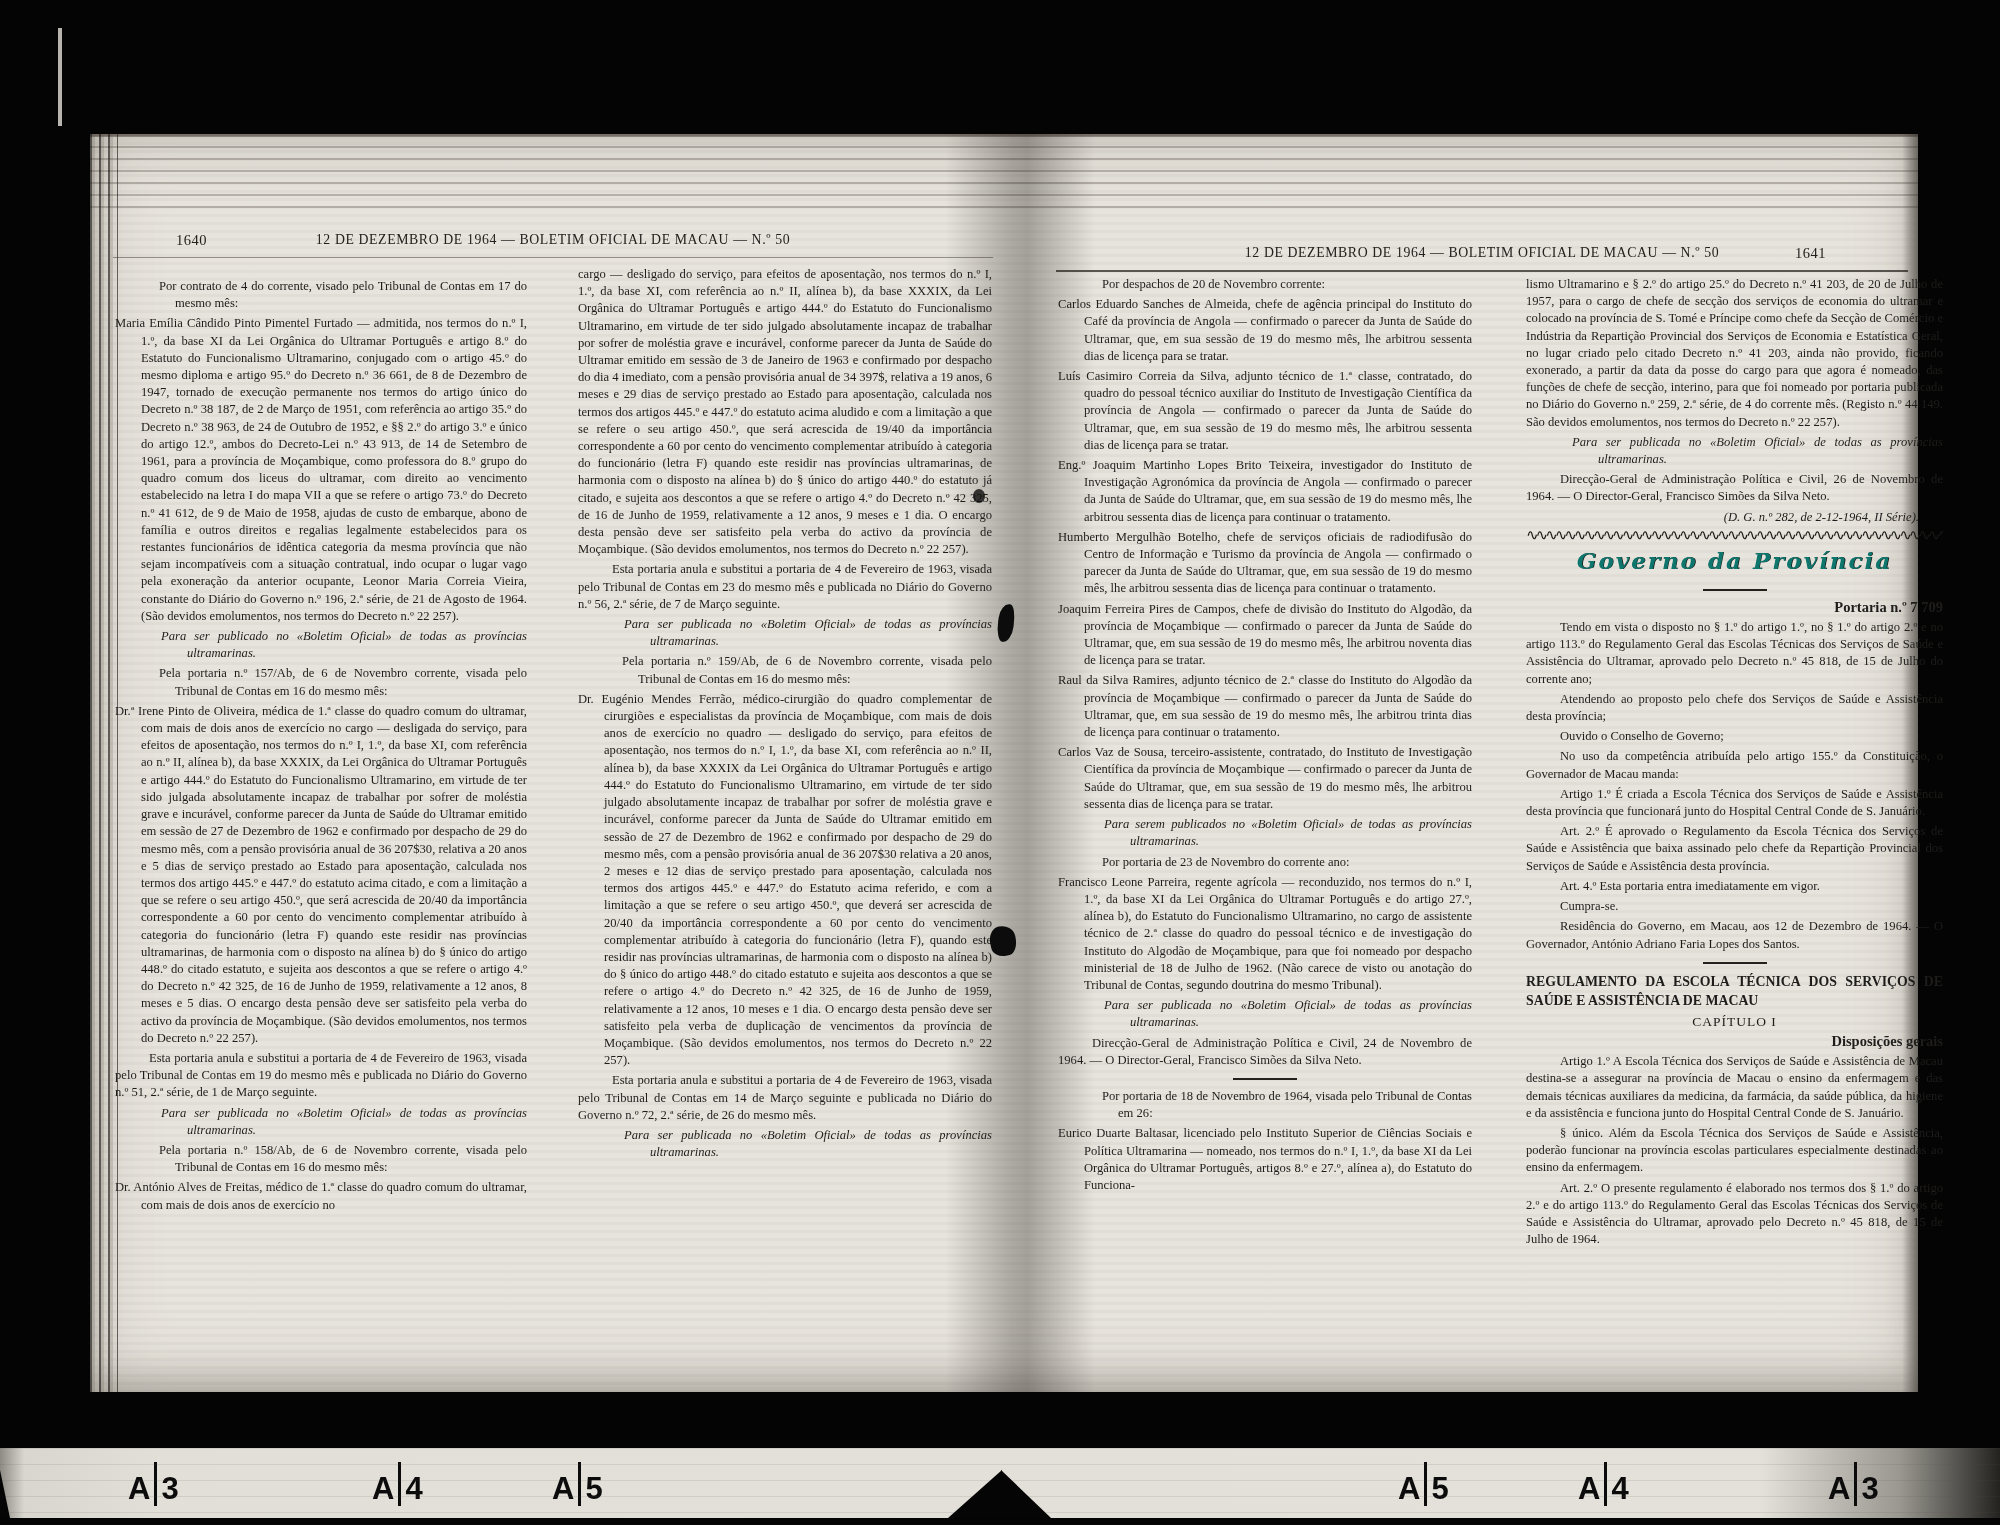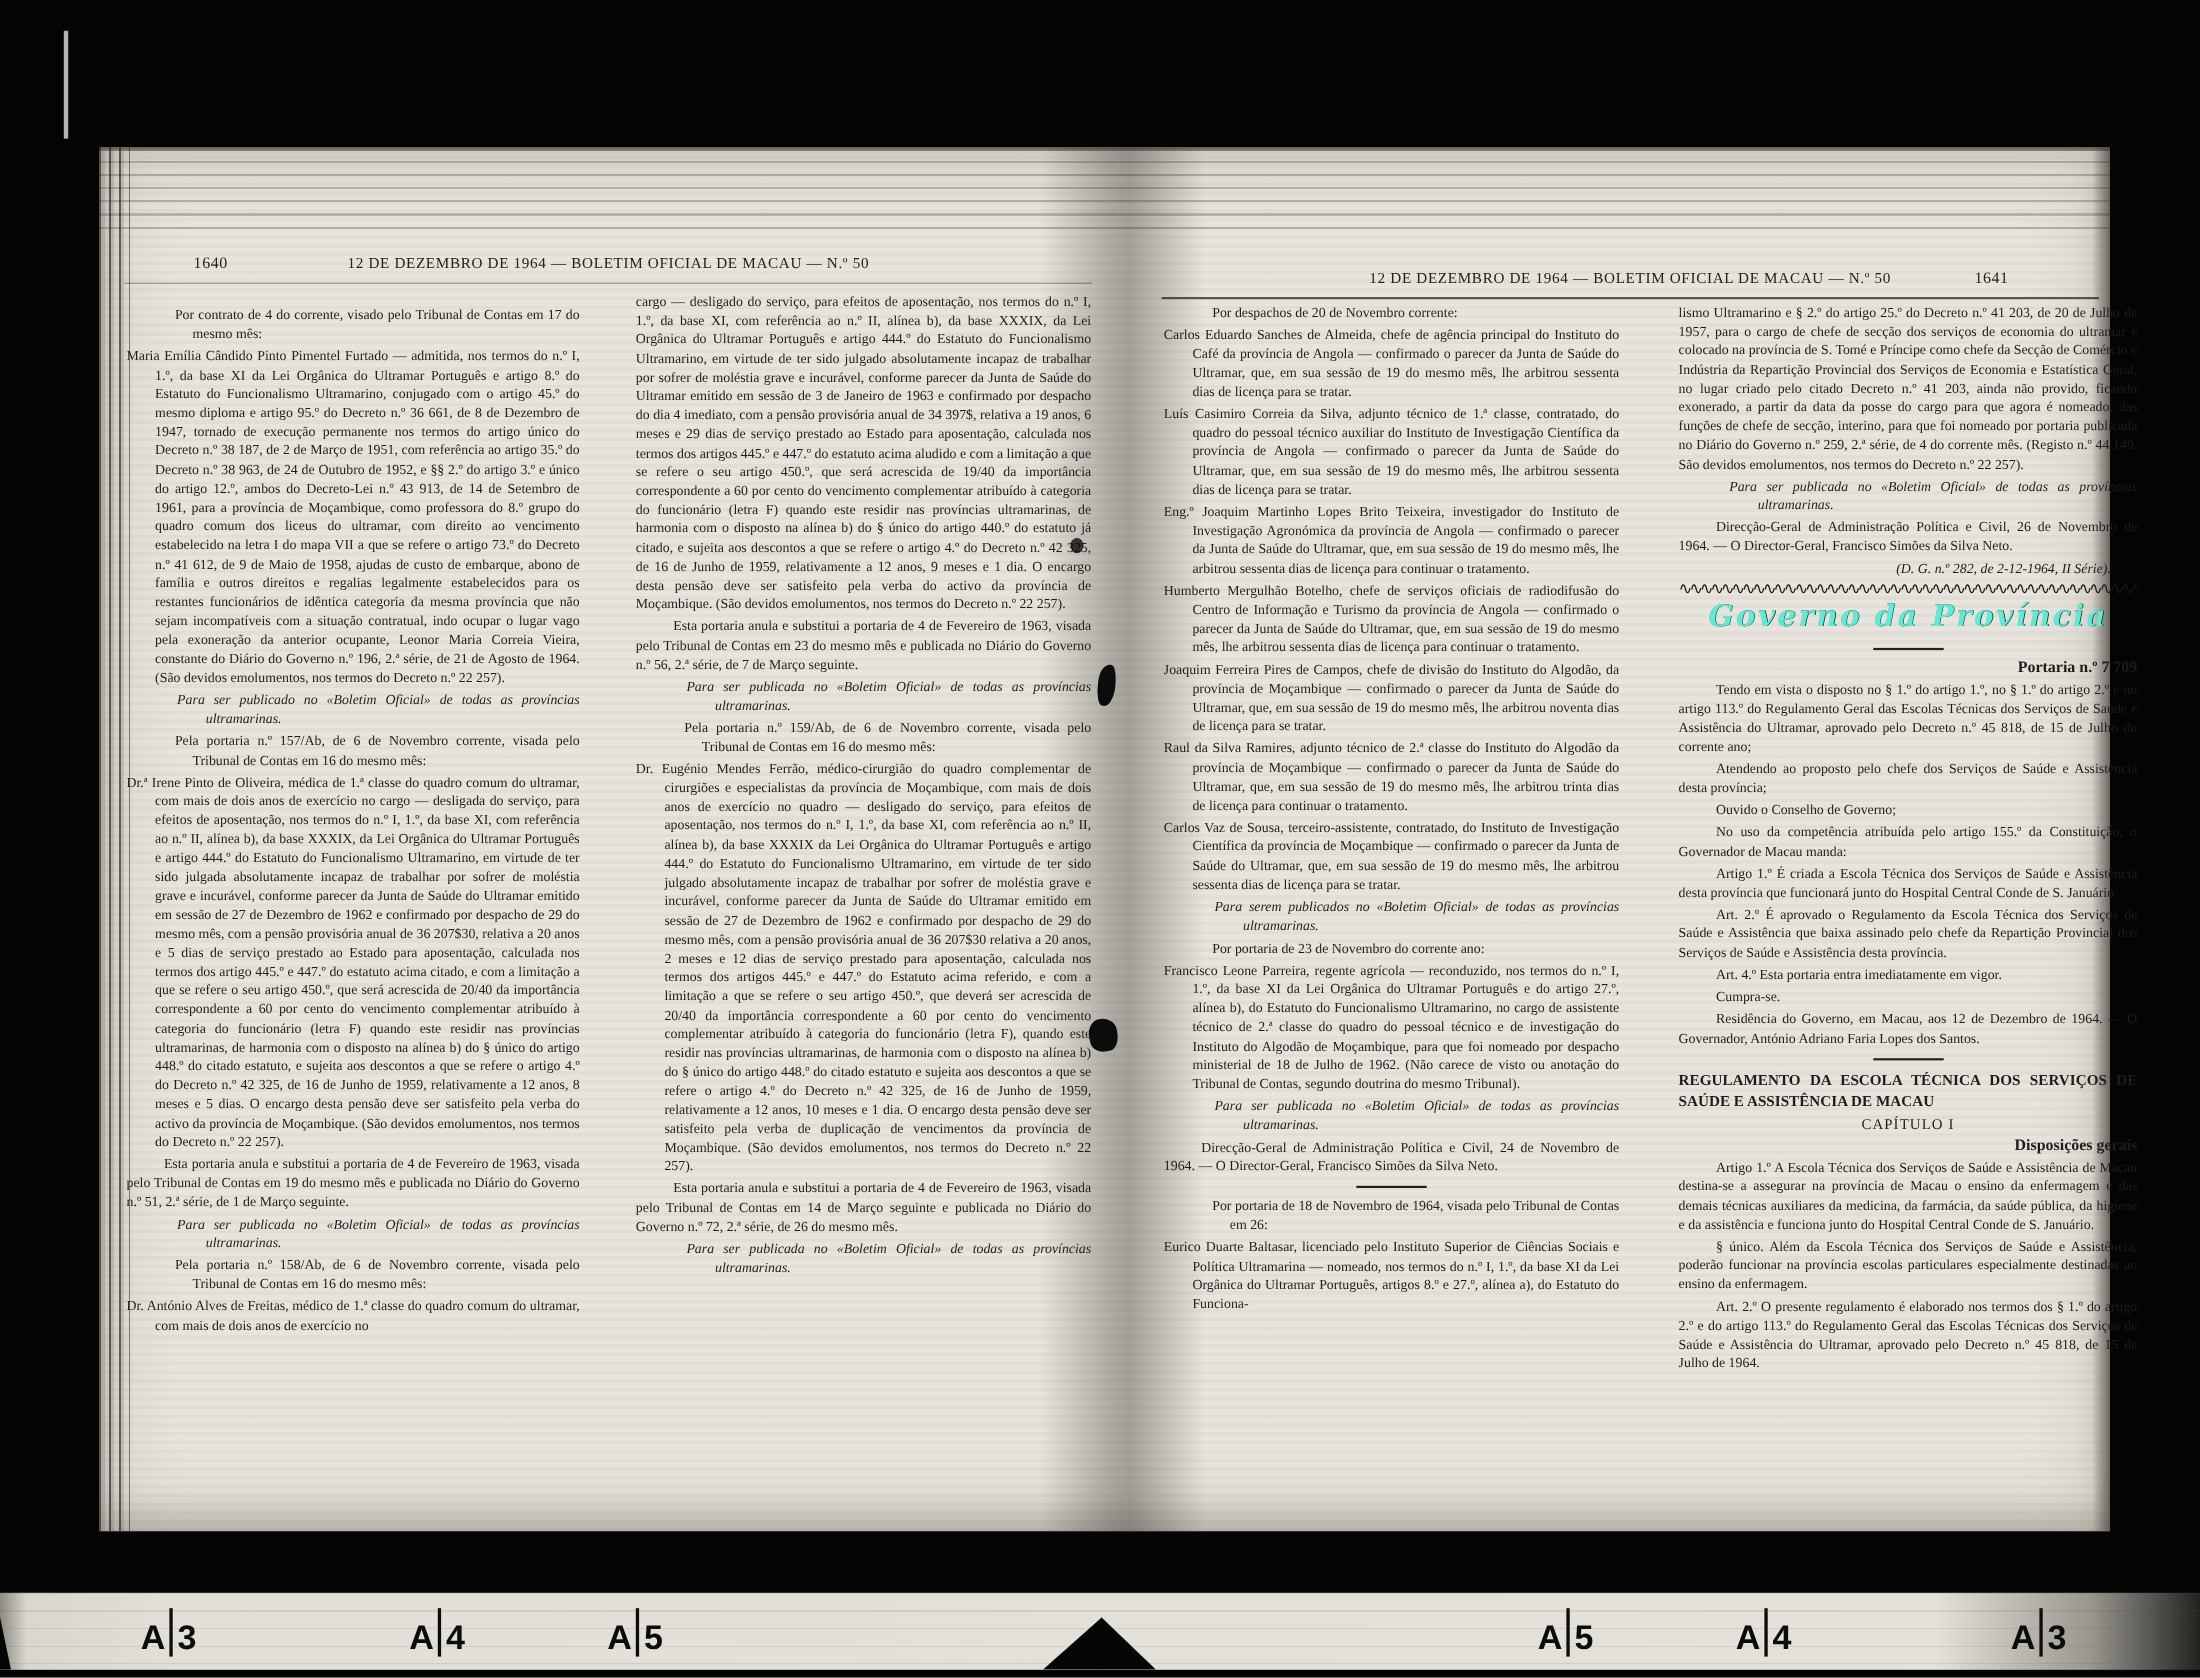--- a/index.html
+++ b/index.html
@@ -50,22 +50,22 @@
   .col-r0{left:1058px;top:276px;width:414px;}
   .col-r1{left:1488px;top:276px;width:417px;margin-left:38px;}
   .col p{margin:0 0 3px;}
   .p-head{padding-left:60px;text-indent:-16px;margin:4px 0 3px;}
   .p-entry{padding-left:26px;text-indent:-26px;}
   .p-cont{margin:0 0 3px;}
   .p-indent{text-indent:34px;margin:3px 0;}
   .p-italic{font-style:italic;padding-left:72px;text-indent:-26px;margin:4px 0 6px;}
   .p-ref{font-style:italic;text-align:right;padding-right:24px;margin:6px 0 2px;}
   .p-display{font-family:"DejaVu Serif", serif;font-weight:bold;font-style:italic;
-    font-size:27px;line-height:38px;text-align:center;letter-spacing:2px;margin:8px 0 2px;
-    text-indent:0;color:#5eead4;text-shadow:.6px 0 #151310;}
+    font-size:23px;line-height:38px;text-align:center;letter-spacing:2px;margin:8px 0 2px;
+    text-indent:0;color:#0f766e;text-shadow:.6px 0 #151310;}
   .p-titlebold{font-weight:bold;text-align:right;font-size:14.5px;margin:8px 0 6px;text-indent:0;}
   .p-capstitle{font-weight:bold;font-size:13.8px;line-height:19px;margin:10px 6px 4px;text-indent:0;}
   .p-center{text-align:center;font-size:13.5px;letter-spacing:1px;margin:6px 0 2px;text-indent:0;}
   .rule-short{width:64px;height:2px;background:#23211e;margin:9px auto 8px;}
   .wavy-rule{overflow:hidden;white-space:nowrap;height:12px;line-height:11px;
     font-family:"DejaVu Sans", sans-serif;font-size:15px;letter-spacing:-3px;
     text-align:center;color:#1b1916;margin:4px 0 0;}
   
   .film-strip{position:absolute;left:0;top:1448px;width:2000px;height:70px;
     background:linear-gradient(90deg,#8d8a84 0,#d9d6cf 1.2%,#e2dfd8 8%,#e4e1da 88%,#9a9790 95%,#23221f 100%);}

